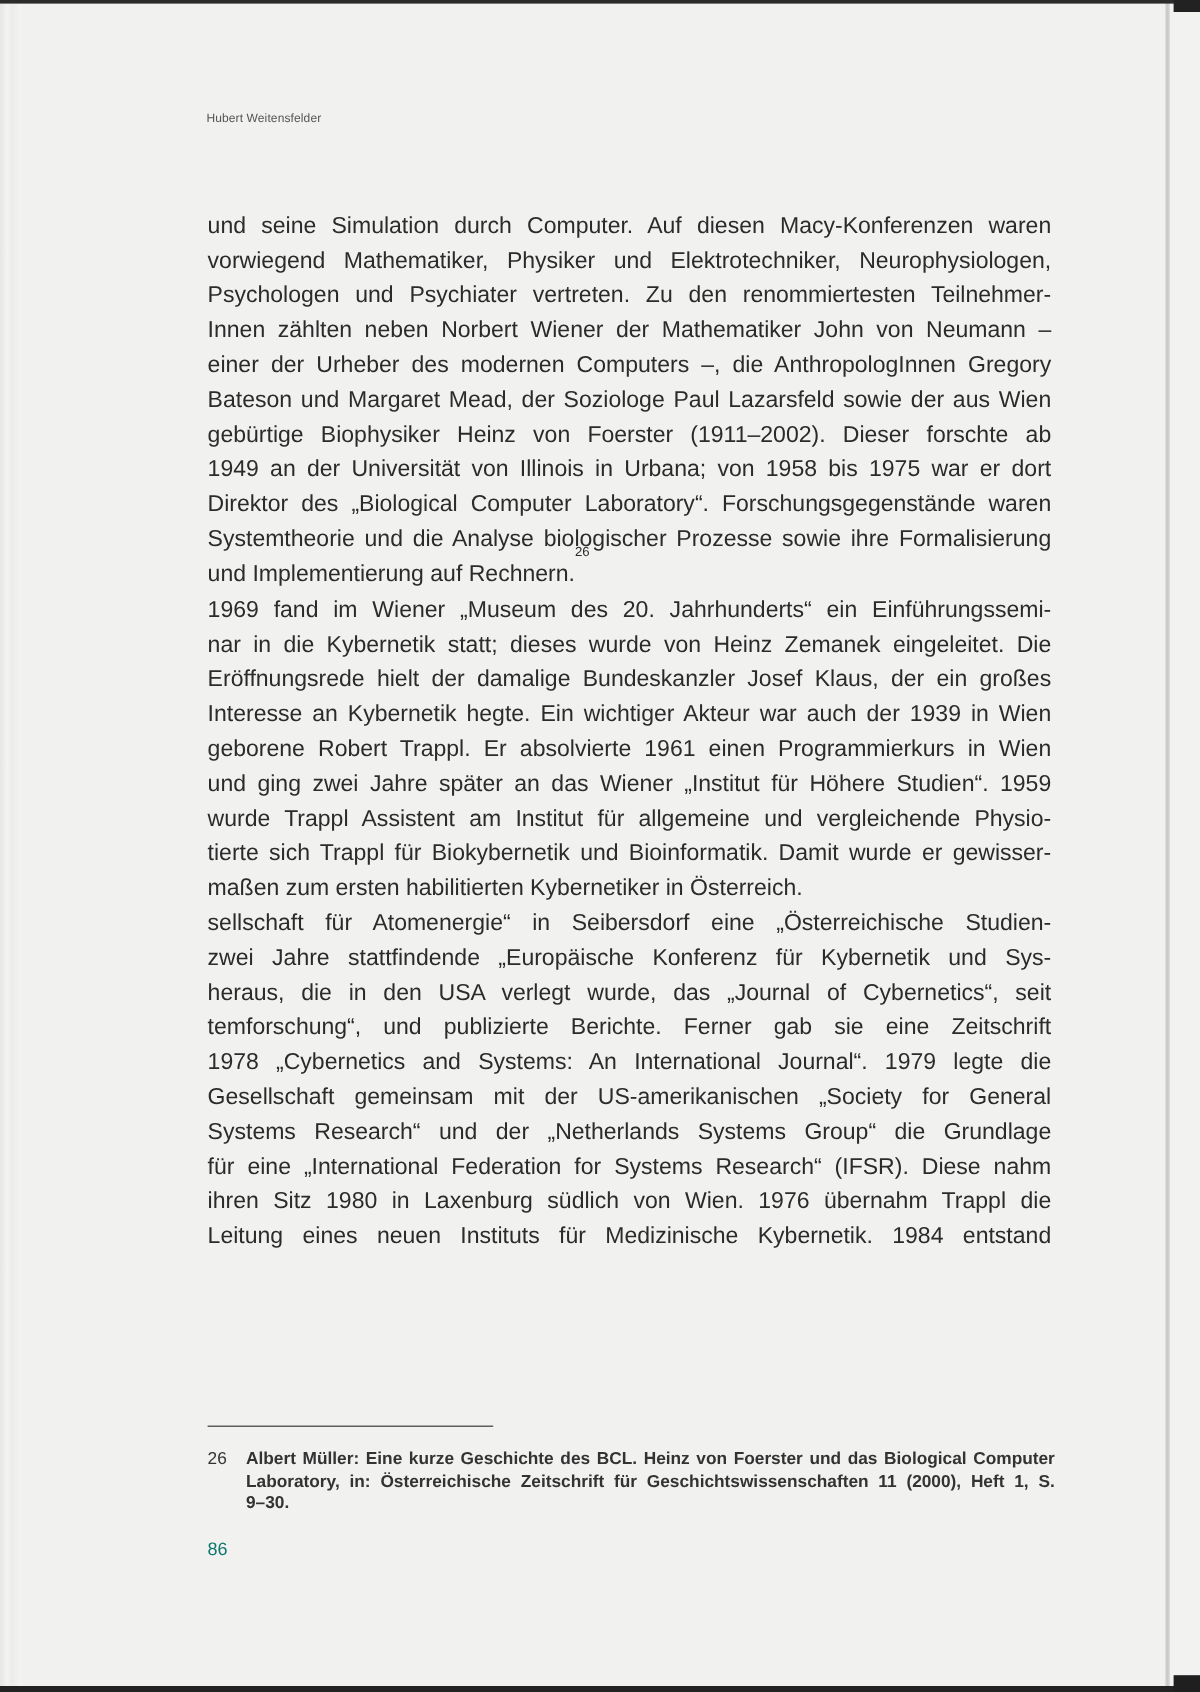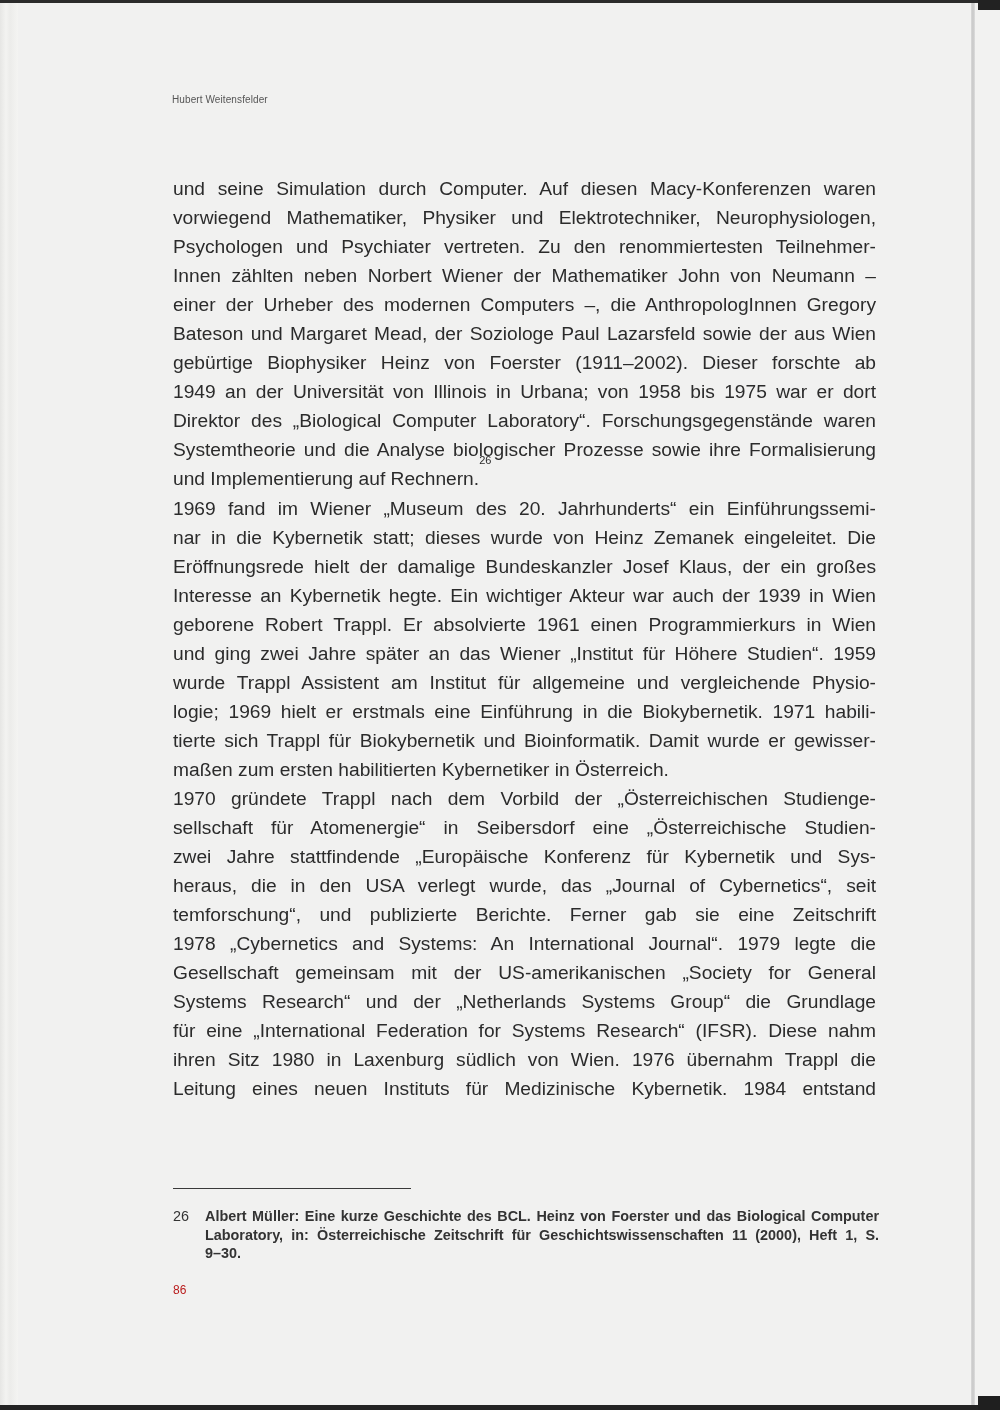--- a/index.html
+++ b/index.html
@@ -129,22 +129,22 @@
       font-weight: bold;
     }
     .footnote .fn-line.last {
       text-align-last: left;
     }
 
     .page-number {
       position: absolute;
       left: 173px;
       top: 1283px;
-      font-size: 12px;
-      color: #b91c1c;
+      font-size: 15px;
+      color: #0f766e;
     }
   </style>
 </head>
 <body>
 
 <div class="left-edge"></div>
 <div class="right-gutter"></div>
 <div class="right-gutter-line"></div>
 <div class="top-border"></div>
 <div class="right-edge-dark"></div>
@@ -170,27 +170,25 @@
   </div>
 
   <div>
     <span class="line">1969 fand im Wiener „Museum des 20. Jahrhunderts“ ein Einführungssemi-</span>
     <span class="line">nar in die Kybernetik statt; dieses wurde von Heinz Zemanek eingeleitet. Die</span>
     <span class="line">Eröffnungsrede hielt der damalige Bundeskanzler Josef Klaus, der ein großes</span>
     <span class="line">Interesse an Kybernetik hegte. Ein wichtiger Akteur war auch der 1939 in Wien</span>
     <span class="line">geborene Robert Trappl. Er absolvierte 1961 einen Programmierkurs in Wien</span>
     <span class="line">und ging zwei Jahre später an das Wiener „Institut für Höhere Studien“. 1959</span>
     <span class="line">wurde Trappl Assistent am Institut für allgemeine und vergleichende Physio-</span>
-    <span class="line">logie; 1969 hielt er erstmals eine Einführung in die Biokybernetik. 1971 habili-</span>
     <span class="line">tierte sich Trappl für Biokybernetik und Bioinformatik. Damit wurde er gewisser-</span>
     <span class="line last">maßen zum ersten habilitierten Kybernetiker in Österreich.</span>
   </div>
 
   <div>
-    <span class="line">1970 gründete Trappl nach dem Vorbild der „Österreichischen Studienge-</span>
     <span class="line">sellschaft für Atomenergie“ in Seibersdorf eine „Österreichische Studien-</span>
     <span class="line">zwei Jahre stattfindende „Europäische Konferenz für Kybernetik und Sys-</span>
     <span class="line">heraus, die in den USA verlegt wurde, das „Journal of Cybernetics“, seit</span>
     <span class="line">temforschung“, und publizierte Berichte. Ferner gab sie eine Zeitschrift</span>
     <span class="line">1978 „Cybernetics and Systems: An International Journal“. 1979 legte die</span>
     <span class="line">Gesellschaft gemeinsam mit der US-amerikanischen „Society for General</span>
     <span class="line">Systems Research“ und der „Netherlands Systems Group“ die Grundlage</span>
     <span class="line">für eine „International Federation for Systems Research“ (IFSR). Diese nahm</span>
     <span class="line">ihren Sitz 1980 in Laxenburg südlich von Wien. 1976 übernahm Trappl die</span>
     <span class="line">Leitung eines neuen Instituts für Medizinische Kybernetik. 1984 entstand</span>

